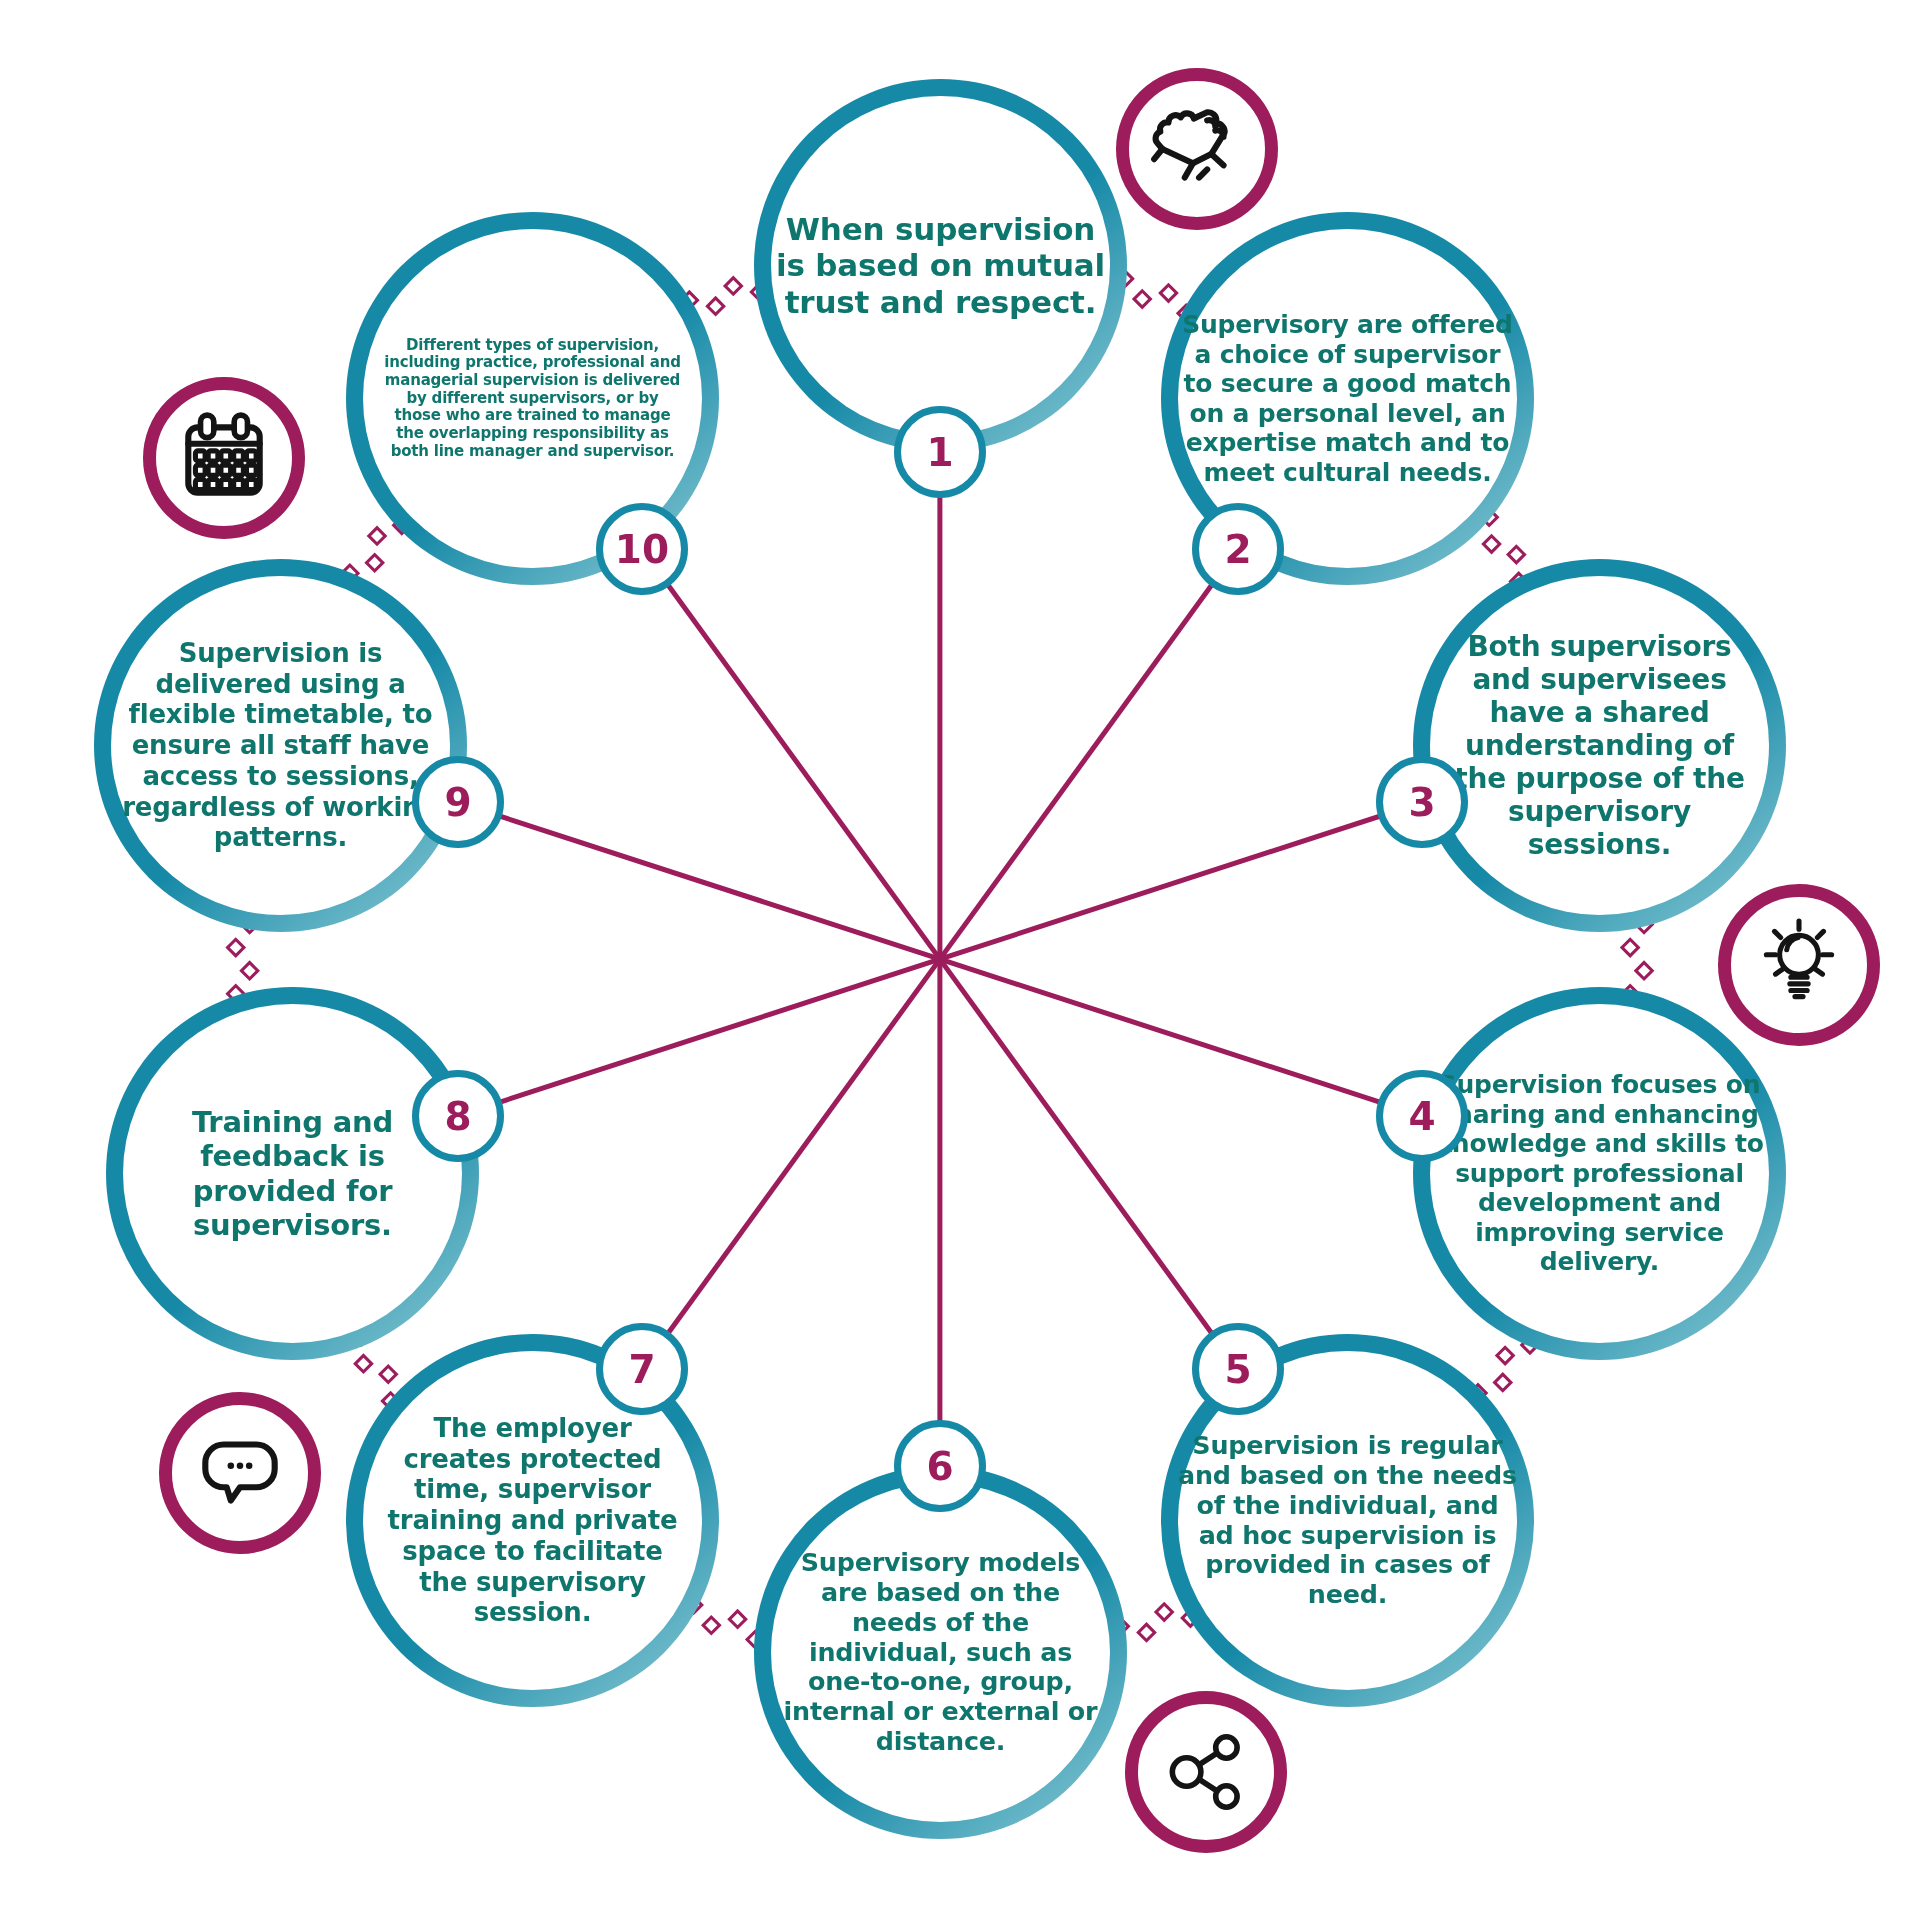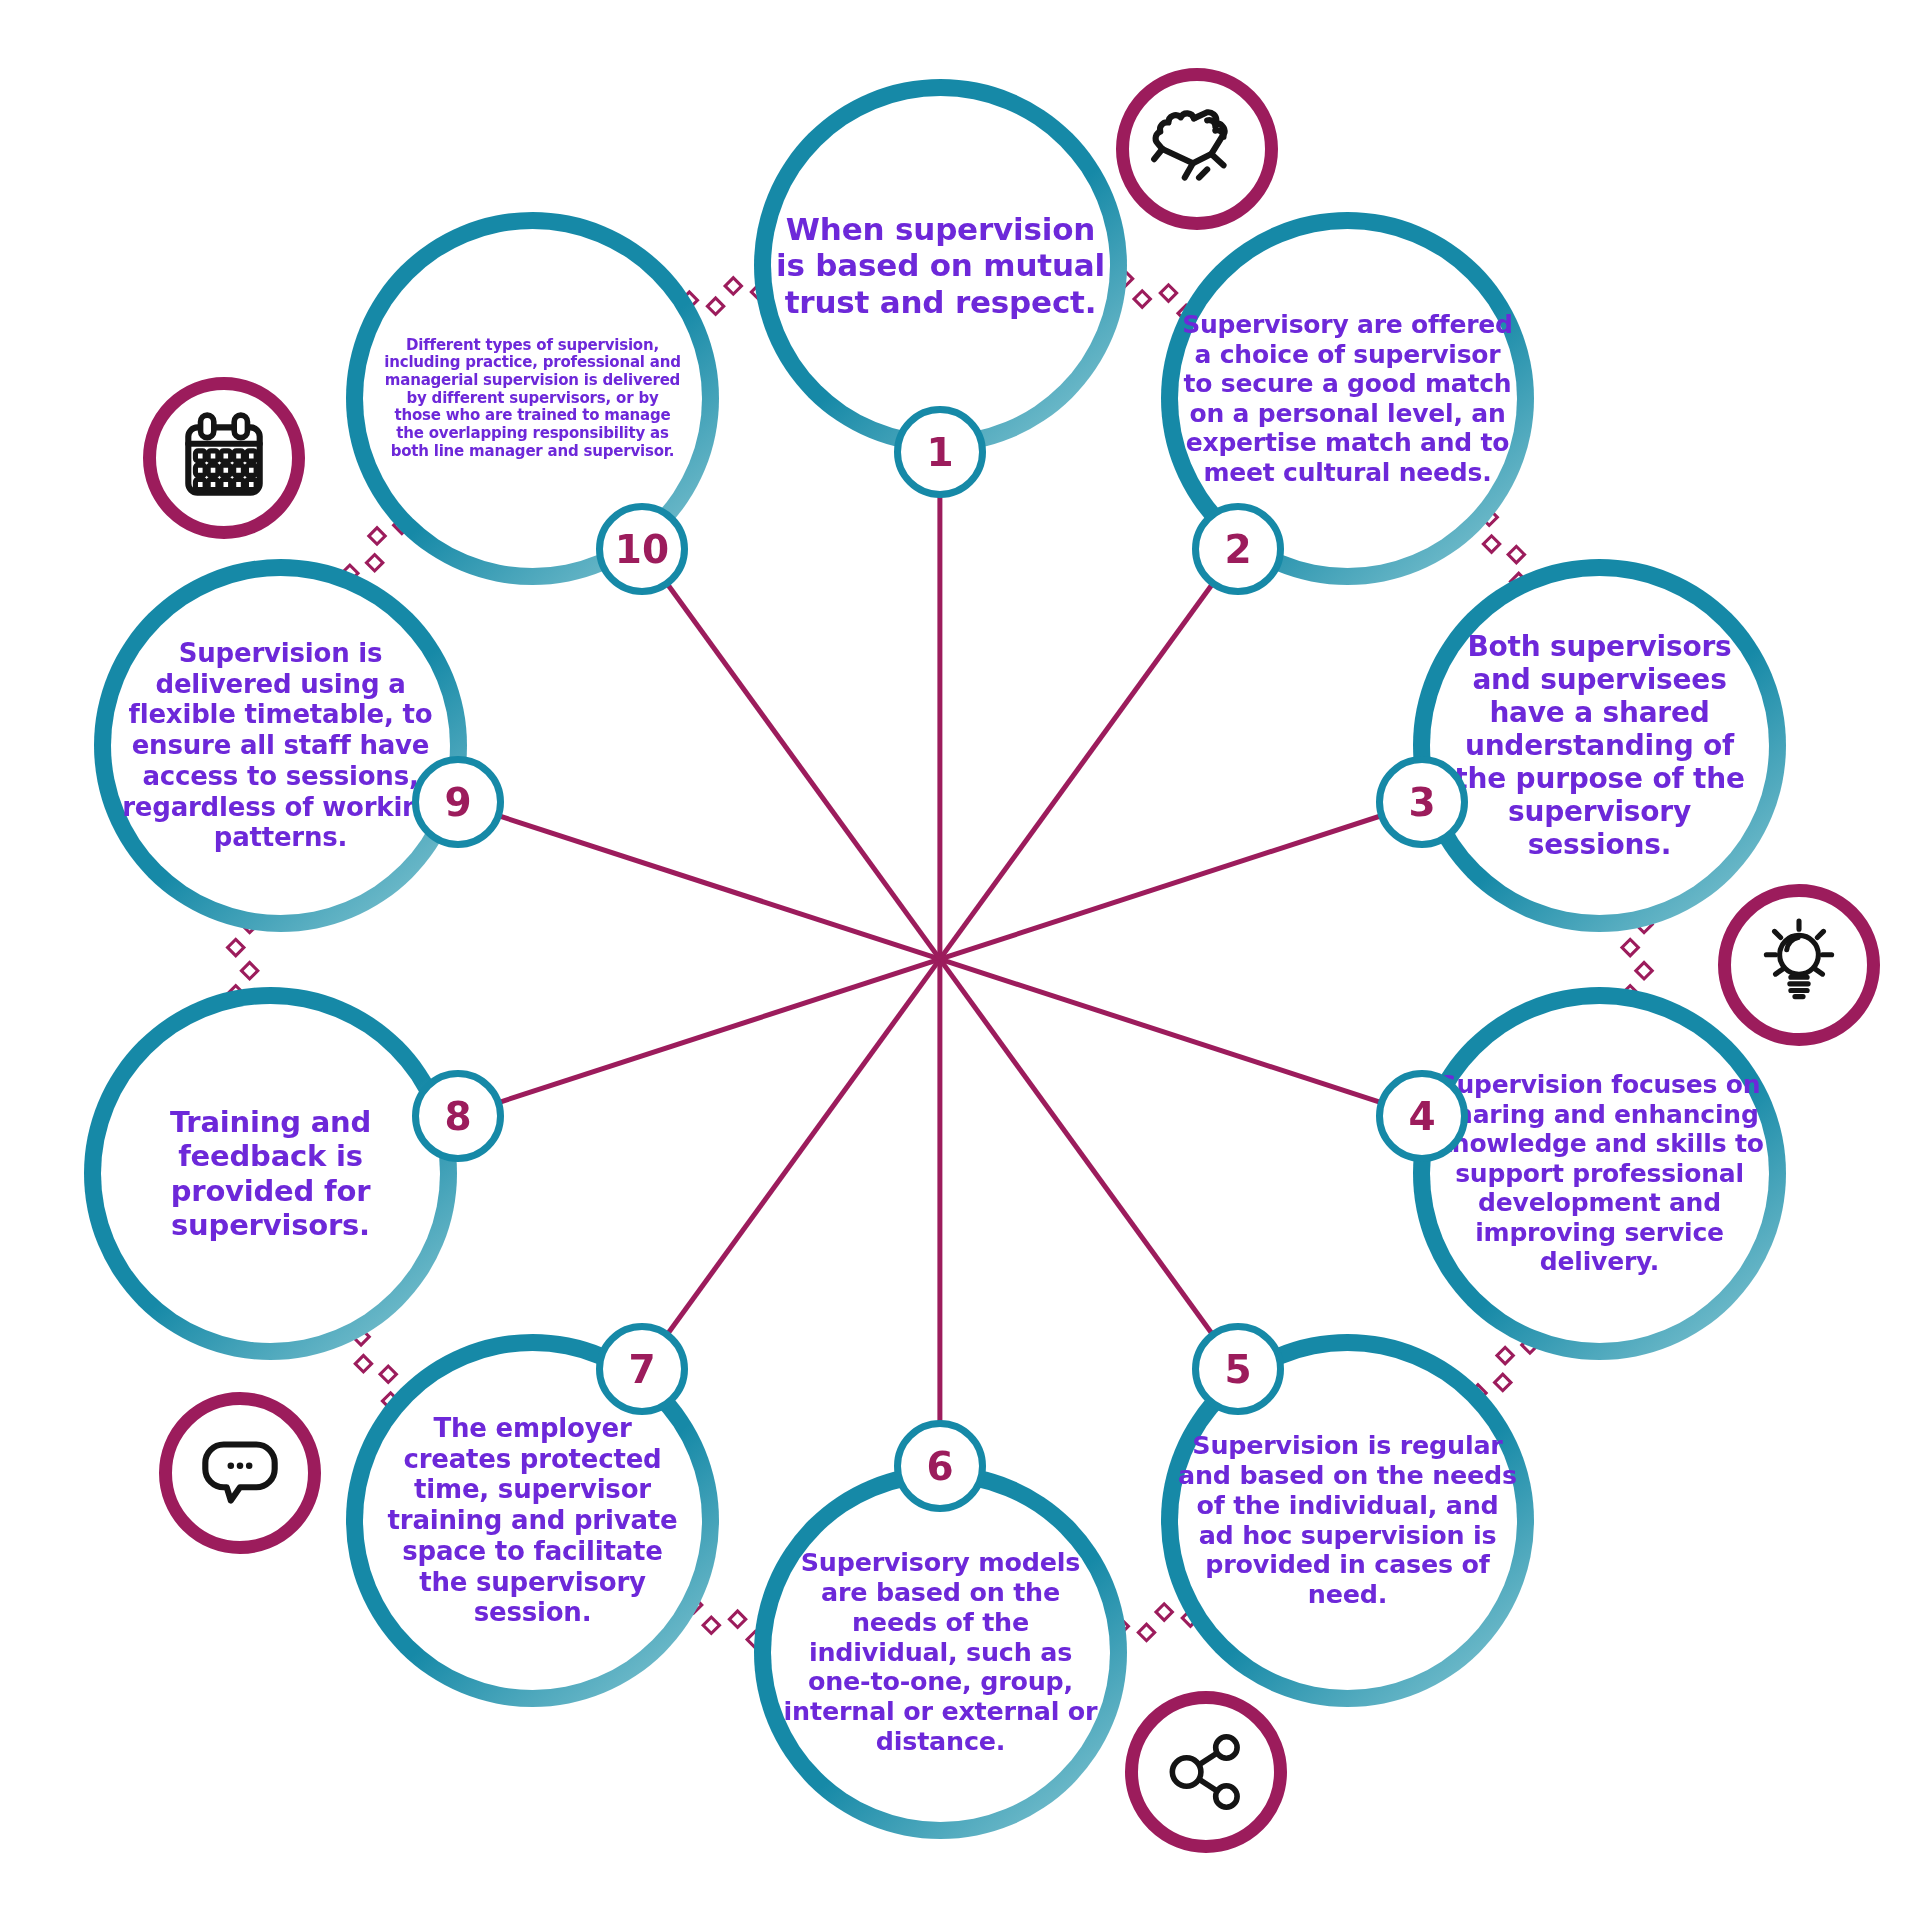--- a/index.html
+++ b/index.html
@@ -11,21 +11,21 @@
   .sat{
     position:absolute;width:373px;height:373px;border-radius:50%;
     background:linear-gradient(140deg,#1689a7 55%,#8fccd6 100%);
     z-index:1;
   }
   .sat-inner{
     position:absolute;inset:17px;border-radius:50%;background:#fff;
     display:flex;align-items:center;justify-content:center;text-align:center;
   }
   .sat-text{
-    color:#6d28d9;font-weight:bold;letter-spacing:-0.2px;line-height:1.18;
+    color:#0f766e;font-weight:bold;letter-spacing:-0.2px;line-height:1.18;
   }
   .t1{font-size:31px;max-width:331px;}
   .t2{font-size:25px;max-width:339px;}
   .t3{font-size:28px;max-width:301px;}
   .t4{font-size:25px;max-width:339px;}
   .t5{font-size:25.4px;max-width:339px;}
   .t6{font-size:25.4px;max-width:331px;}
   .t7{font-size:26px;max-width:308px;}
   .t8{font-size:29px;max-width:239px;}
   .t9{font-size:26px;max-width:324px;}
@@ -144,21 +144,21 @@
   <div class="sat" id="sat7" style="left: 346px; top: 1334px;">
     <div class="sat-inner">
       <span class="sat-text t7">The employer creates protected time, supervisor training and private space to facilitate the supervisory session.</span>
     </div>
   </div>
   <div class="sat" id="sat6" style="left: 754px; top: 1466px;">
     <div class="sat-inner">
       <span class="sat-text t6">Supervisory models are based on the needs of the individual, such as one-to-one, group, internal or external or distance.</span>
     </div>
   </div>
-  <div class="sat" id="sat8" style="left: 84px; top: 987px; text-decoration: underline;">
+  <div class="sat" id="sat8" style="left: 106px; top: 987px; text-decoration: underline;">
     <div class="sat-inner">
       <span class="sat-text t8">Training and feedback is provided for supervisors.</span>
     </div>
   </div>
   <div class="sat" id="sat9" style="left: 94px; top: 559px;">
     <div class="sat-inner">
       <span class="sat-text t9">Supervision is delivered using a flexible timetable, to ensure all staff have access to sessions, regardless of working patterns.</span>
     </div>
   </div>
   <div class="sat" id="sat10" style="left: 346px; top: 212px;">

